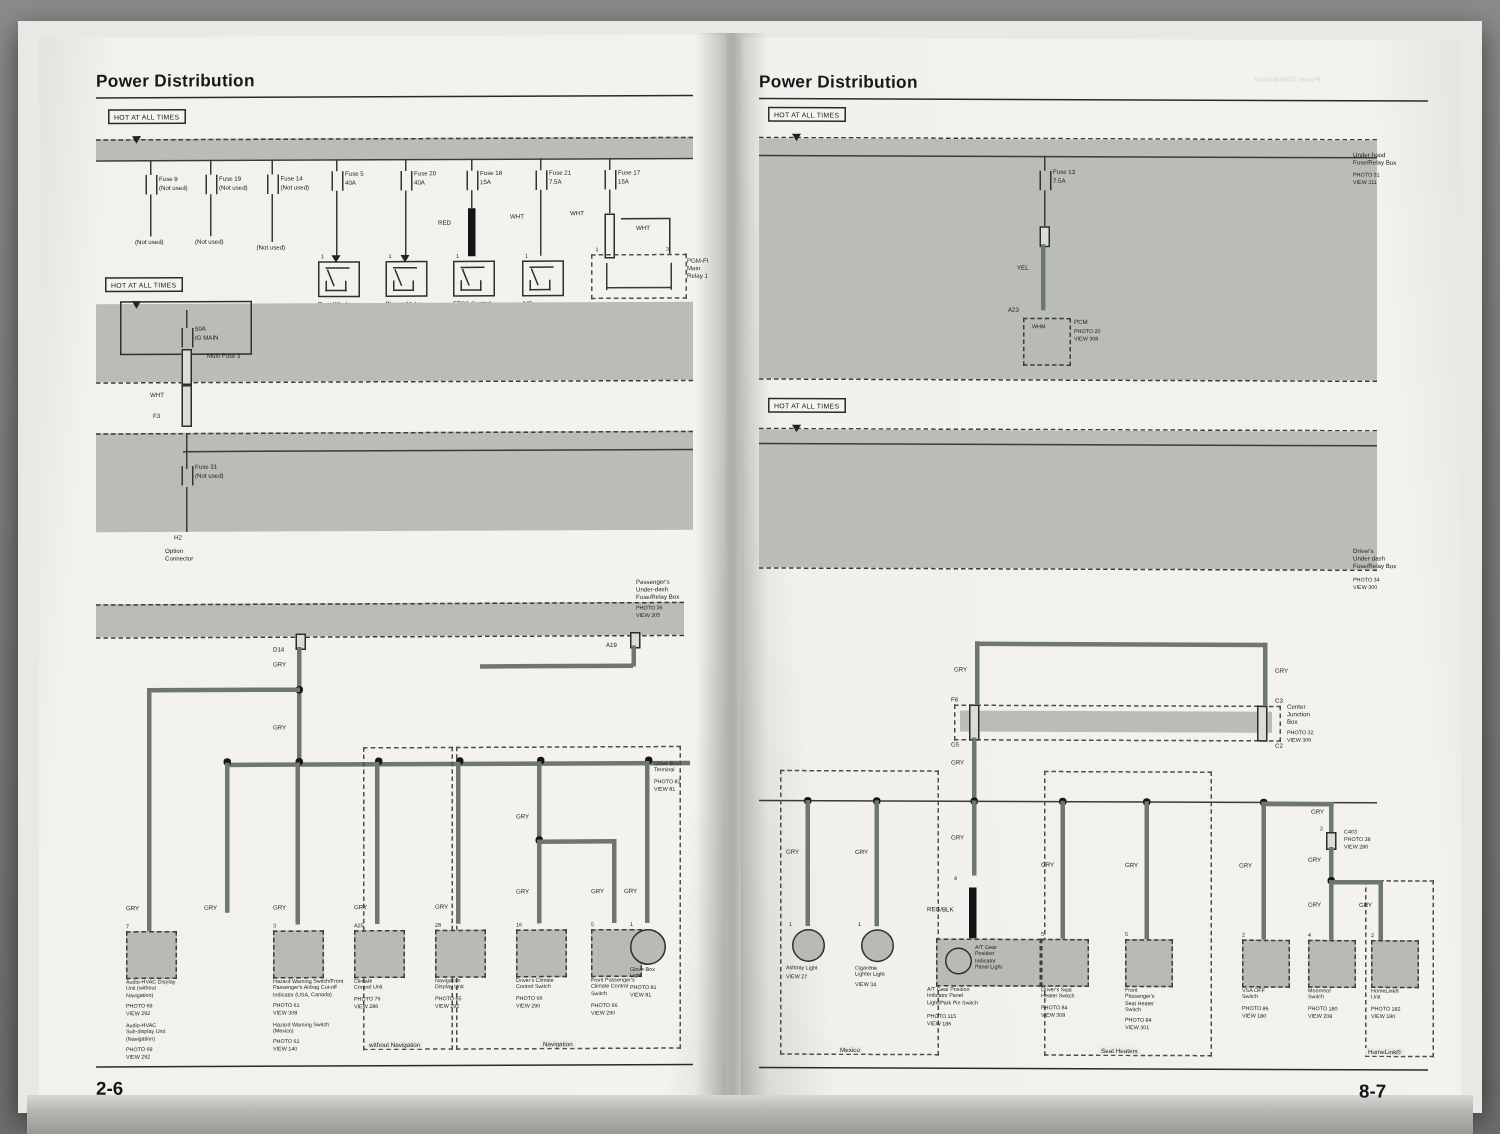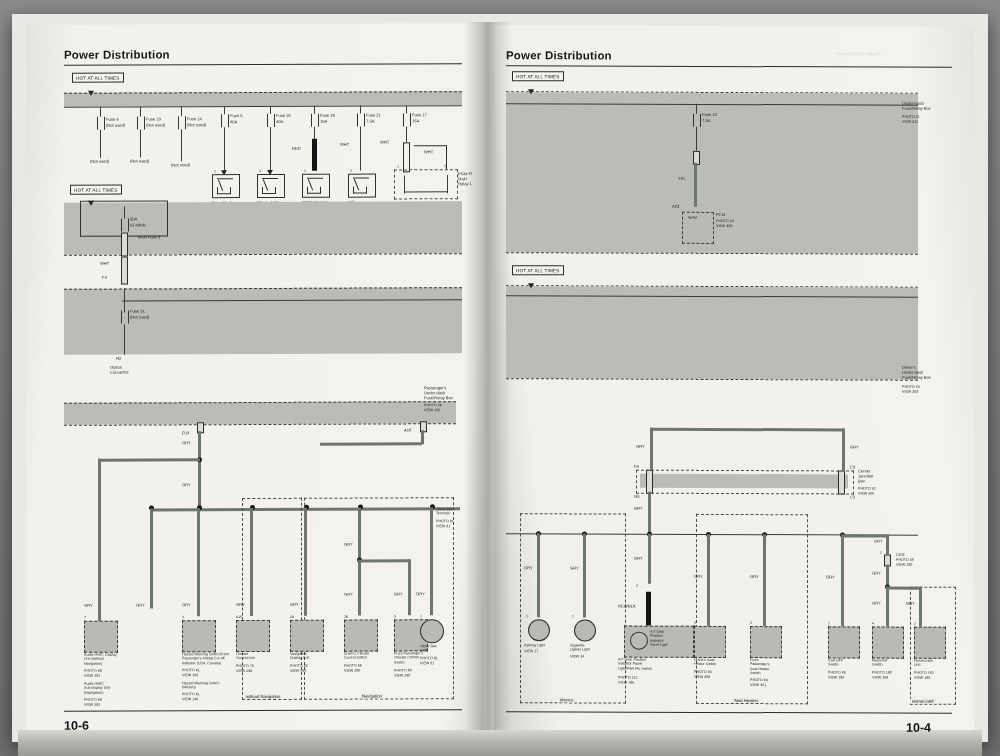--- a/index.html
+++ b/index.html
@@ -346,21 +346,21 @@
       <div class="lbl s" style="left:372px;top:483px;">VIEW 81</div>
       <div class="lbl" style="left:352px;top:550px;">GRY</div>
       <div class="lamp" style="left:356px;top:578px;width:22px;height:22px;"></div>
       <div class="lbl s" style="left:356px;top:573px;">1</div>
       <div class="lbl s" style="left:356px;top:603px;">Glove Box
 Light</div>
       <div class="lbl s" style="left:356px;top:615px;">PHOTO 81</div>
       <div class="lbl s" style="left:356px;top:620px;">VIEW 81</div>
 
       <div class="botrule" style="left:0;top:668px;width:398px;"></div>
-      <div class="pgnum" style="left:0;top:676px;">10-6</div>
+      <div class="pgnum" style="left:0;top:676px;">2-6</div>
     </div>
 
     <div class="pg r">
 
       <div class="hdr" style="left:0;top:6px;">Power Distribution</div>
       <div class="hdrrule" style="left:0;top:22px;width:446px;"></div>
       <div class="ghost" style="left:330px;top:6px;font-weight:bold;">Power Distribution</div>
 
       <div class="tag" style="left:6px;top:28px;">HOT AT ALL TIMES</div>
       <div class="dashtop" style="left:0;top:48px;width:412px;"></div>
@@ -524,16 +524,16 @@
       <div class="wire v" style="left:413px;top:542px;height:40px;"></div>
       <div class="lbl" style="left:400px;top:556px;">GRY</div>
       <div class="comp" style="left:408px;top:582px;width:30px;height:30px;"></div>
       <div class="lbl s" style="left:408px;top:577px;">2</div>
       <div class="lbl s" style="left:408px;top:614px;">HomeLink®
 Unit</div>
       <div class="lbl s" style="left:408px;top:626px;">PHOTO 182</div>
       <div class="lbl s" style="left:408px;top:631px;">VIEW 180</div>
 
       <div class="botrule" style="left:0;top:668px;width:446px;"></div>
-      <div class="pgnum" style="left:400px;top:676px;">10-4</div>
+      <div class="pgnum" style="left:400px;top:676px;">8-7</div>
     </div>
   </div>
 </div>
 
 </body></html>

